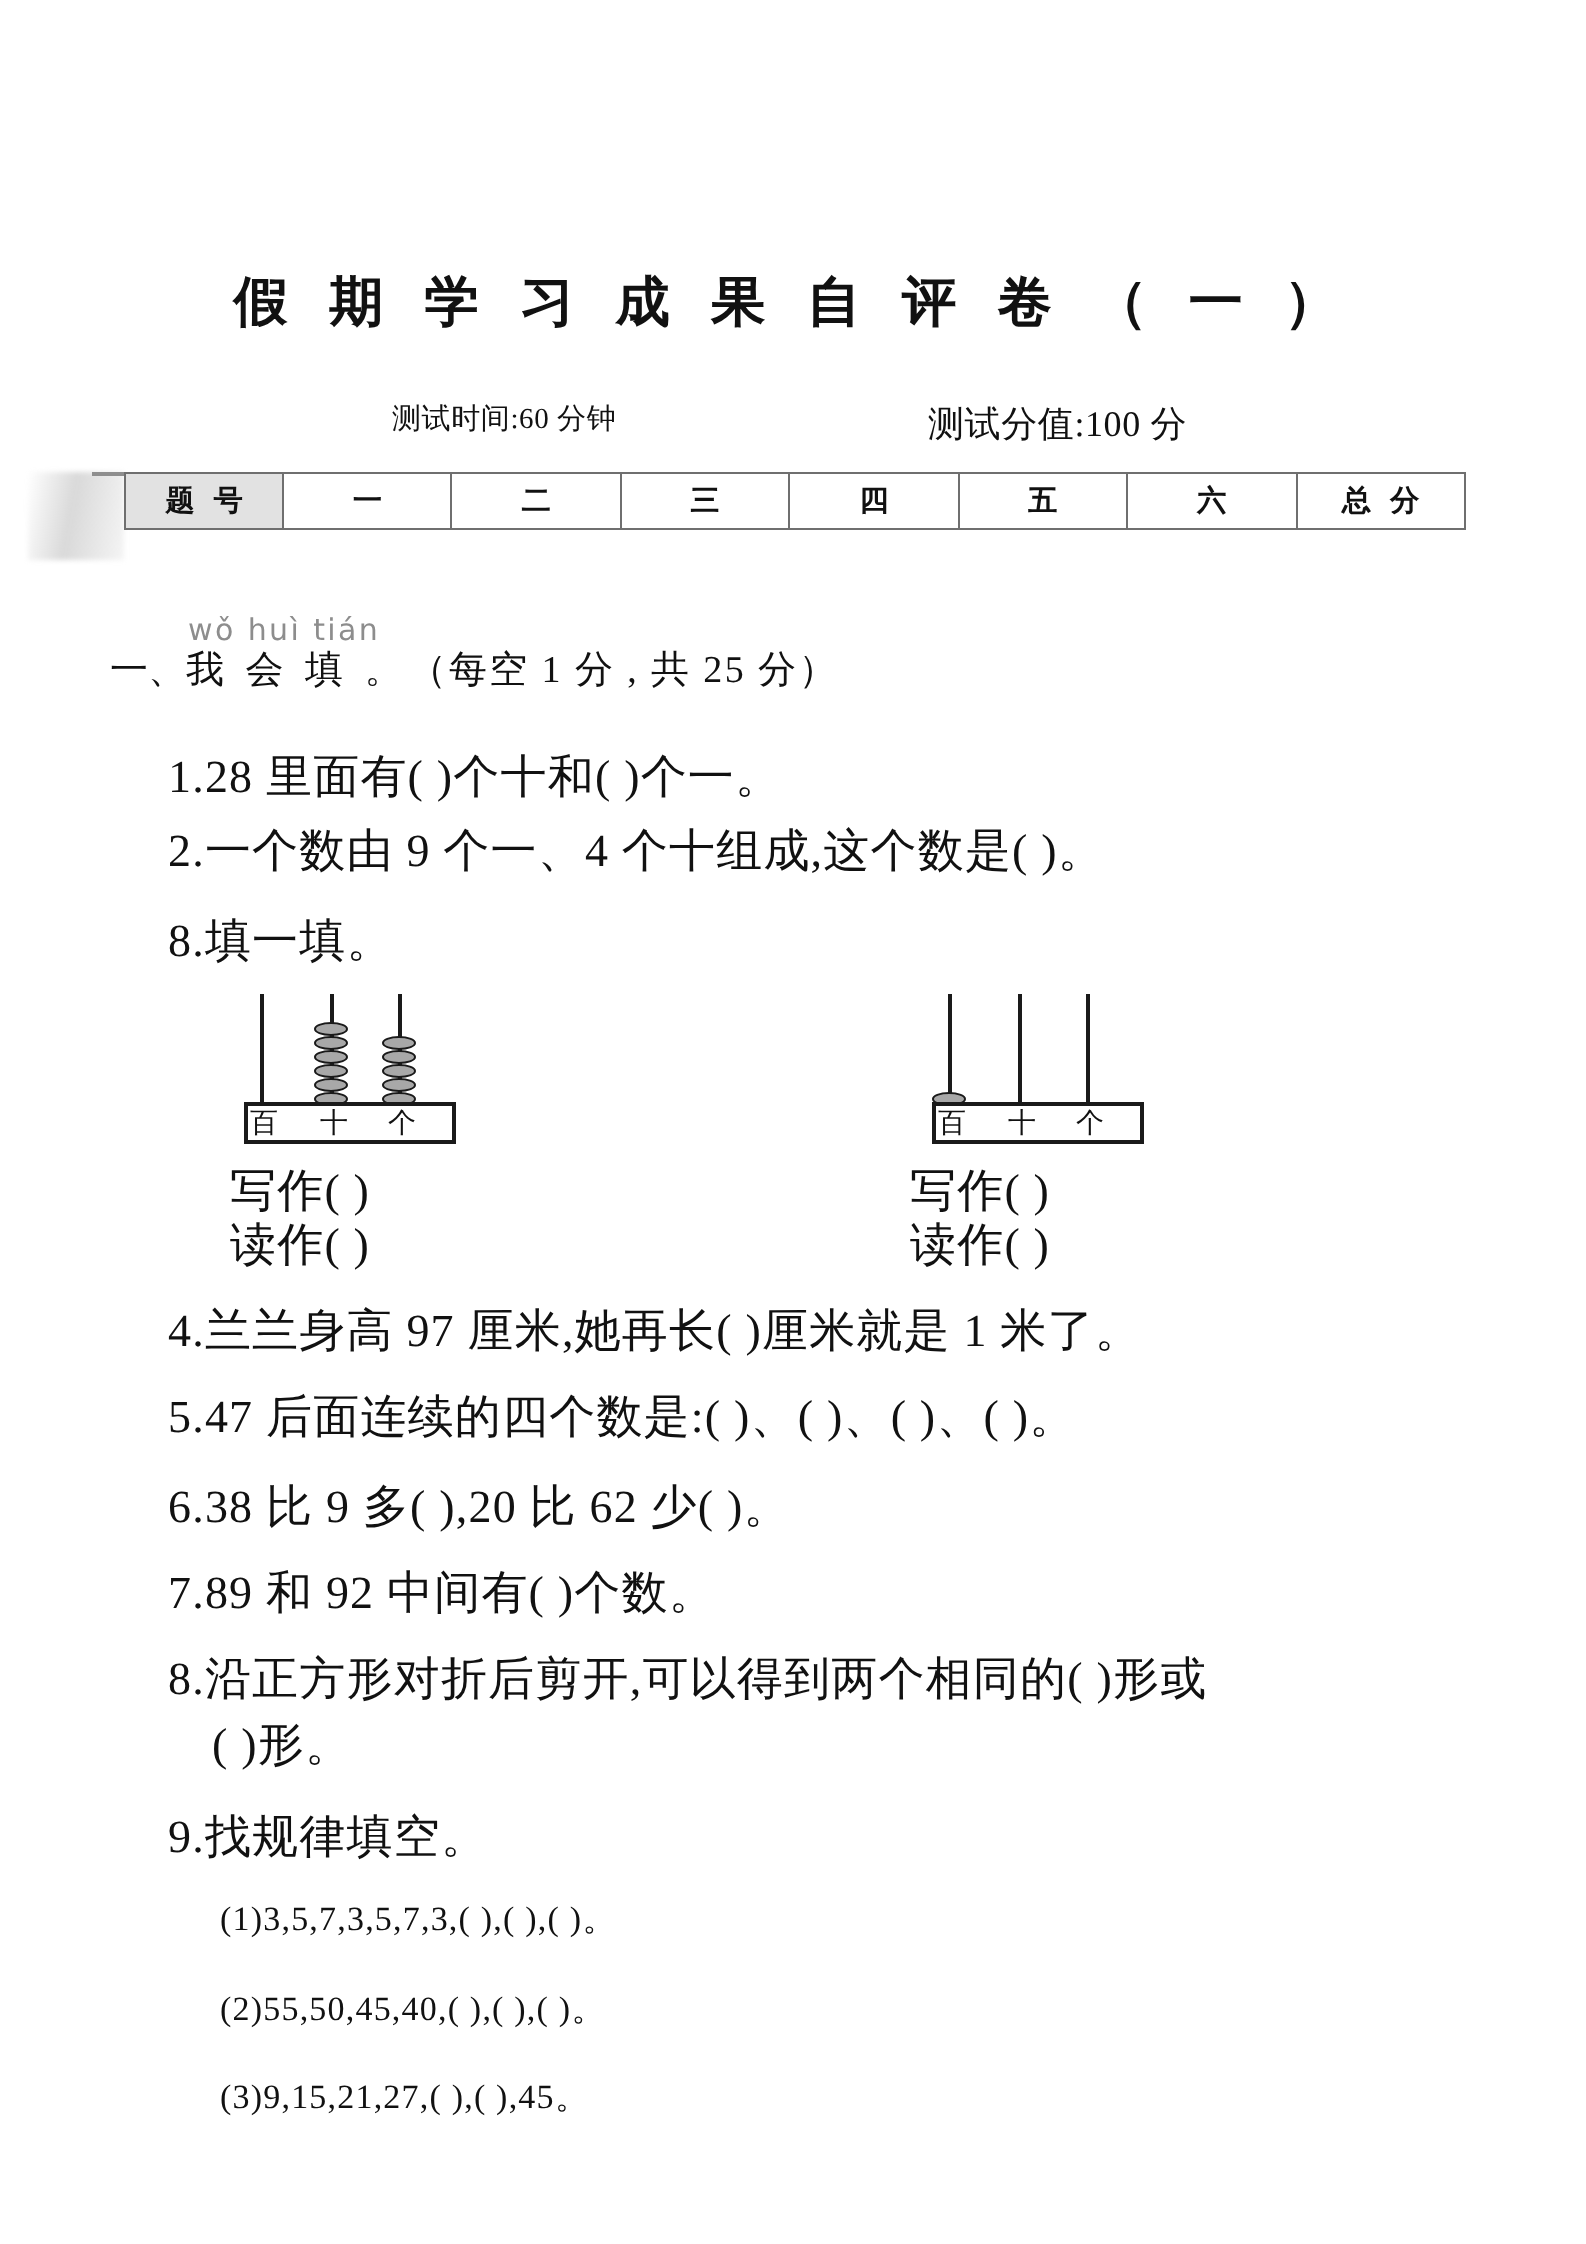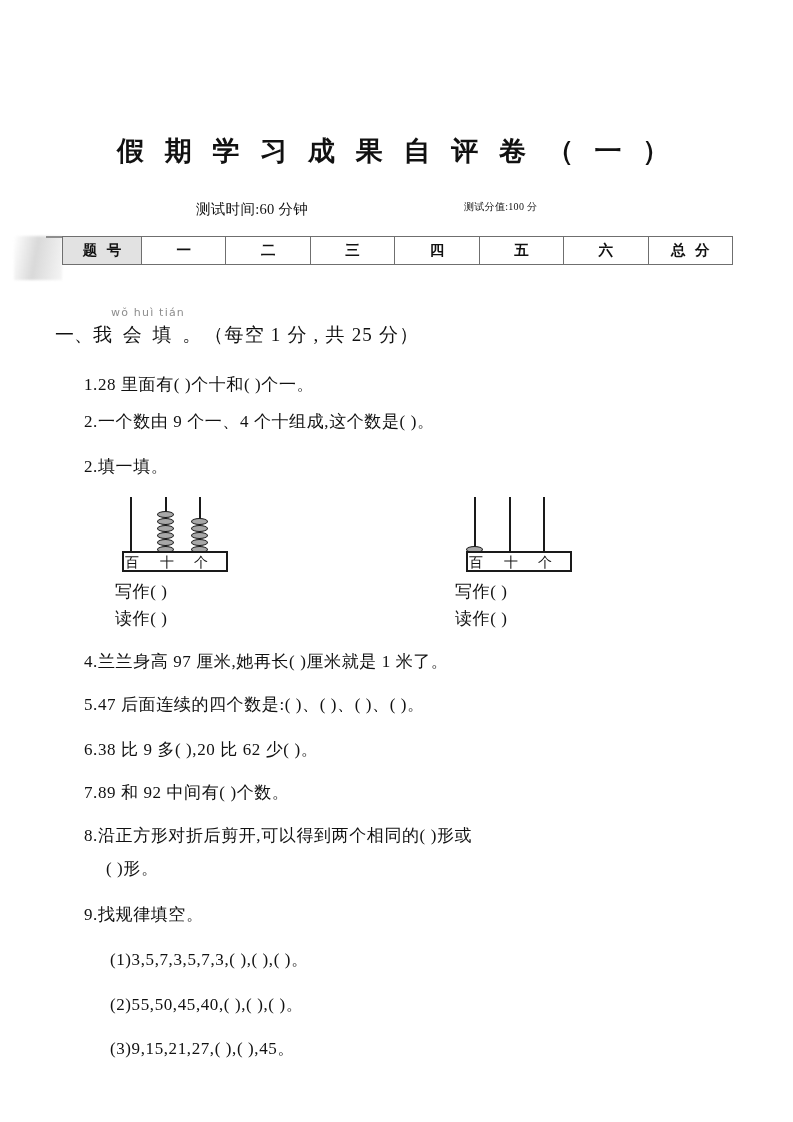--- a/index.html
+++ b/index.html
@@ -61,21 +61,21 @@
     left: 196px;
     top: 0;
     font-size: 14.5px;
     letter-spacing: .3px;
     white-space: nowrap;
   }
   .meta-right {
     position: absolute;
     left: 464px;
     top: 0;
-    font-size: 10px;
+    font-size: 18px;
     letter-spacing: .3px;
     white-space: nowrap;
     text-align: right;
   }
 
   
   .score-table {
     position: absolute;
     left: 62px;
     top: 236px;
@@ -111,33 +111,33 @@
   }
   .section-head .idx { letter-spacing: 0px; }
   .section-head .ruby-wrap {
     display: inline-block;
     position: relative;
     letter-spacing: 3px;
   }
   .section-head .ruby {
     position: absolute;
     top: -16px;
-    left: 18px;
-    font-size: 11px;
+    left: 1px;
+    font-size: 15px;
     letter-spacing: 1.2px;
     color: #8d8d8d;
     font-family: "DejaVu Sans", sans-serif;
     white-space: nowrap;
     font-weight: normal;
   }
 
   
   .q {
     position: absolute;
-    font-size: 17px;
+    font-size: 23px;
     letter-spacing: .6px;
     white-space: nowrap;
   }
   .q-sub {
     position: absolute;
     font-size: 17px;
     letter-spacing: .6px;
     white-space: nowrap;
   }
 
@@ -169,21 +169,21 @@
     width: 17px;
     height: 7px;
     border-radius: 50%;
     background: #a8a8a8;
     border: 1.4px solid #1a1a1a;
     box-sizing: border-box;
   }
 
   .rw-line {
     position: absolute;
-    font-size: 17px;
+    font-size: 23px;
     letter-spacing: .6px;
     white-space: nowrap;
   }
 </style>
 </head>
 <body>
 
 <div class="scan-smudge"></div>
 <div class="scan-line"></div>
 
@@ -208,21 +208,21 @@
   </tr>
 </tbody>
   </table>
 
 <div class="section-head">
   <span class="idx">一、</span><span class="ruby-wrap"><span class="ruby">wǒ huì tián</span><span>我 会 填 。</span></span><span>（每空 1 分 , 共 25 分）</span>
 </div>
 
 <div class="q" style="left:84px; top:373px;">1.28 里面有(          )个十和(          )个一。</div>
 <div class="q" style="left:84px; top:410px;">2.一个数由 9 个一、4 个十组成,这个数是(           )。</div>
-<div class="q" style="left:84px; top:455px;">2.填一填。</div>
+<div class="q" style="left:84px; top:455px;">8.填一填。</div>
 
 <div class="abacus" style="left:122px; top:497px; width:110px; height:76px;">
   <div class="rod" style="left:8px;  height:55px;"></div>
   <div class="rod" style="left:43px; height:55px;"></div>
   <div class="rod" style="left:77px; height:55px;"></div>
 
   <div class="bead" style="left:35px; top:14px;"></div>
   <div class="bead" style="left:35px; top:21px;"></div>
   <div class="bead" style="left:35px; top:28px;"></div>
   <div class="bead" style="left:35px; top:35px;"></div>

